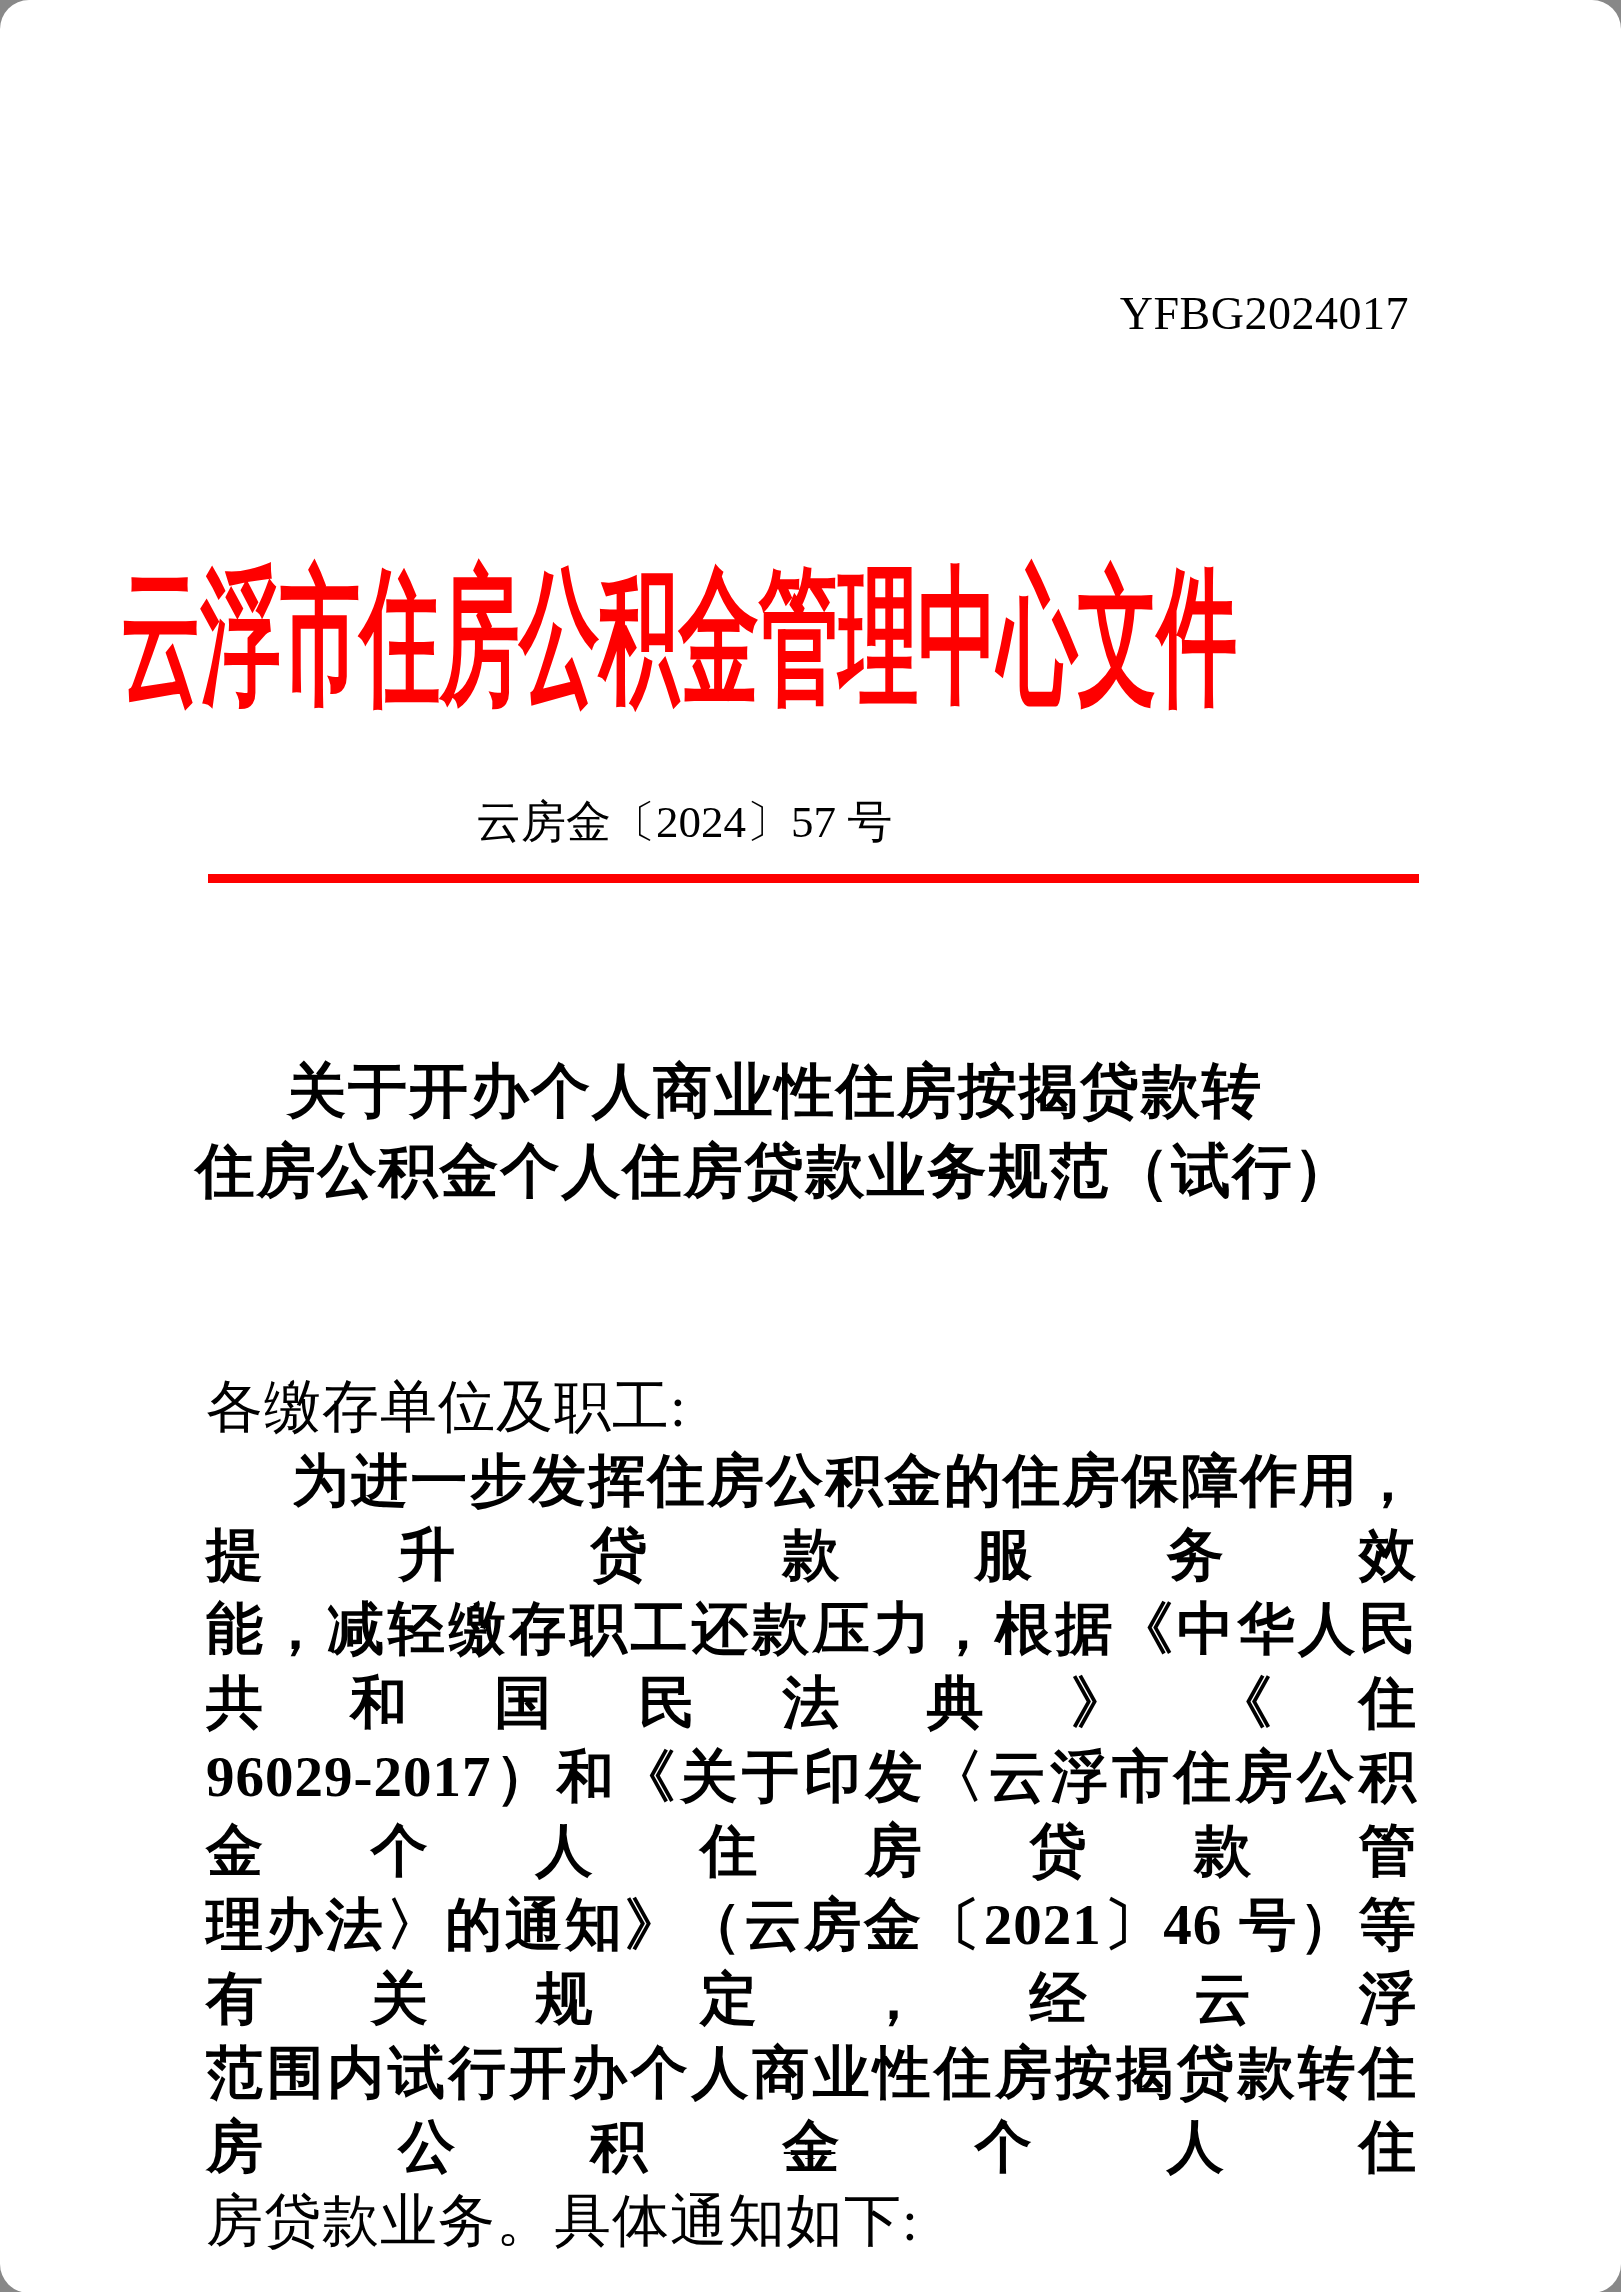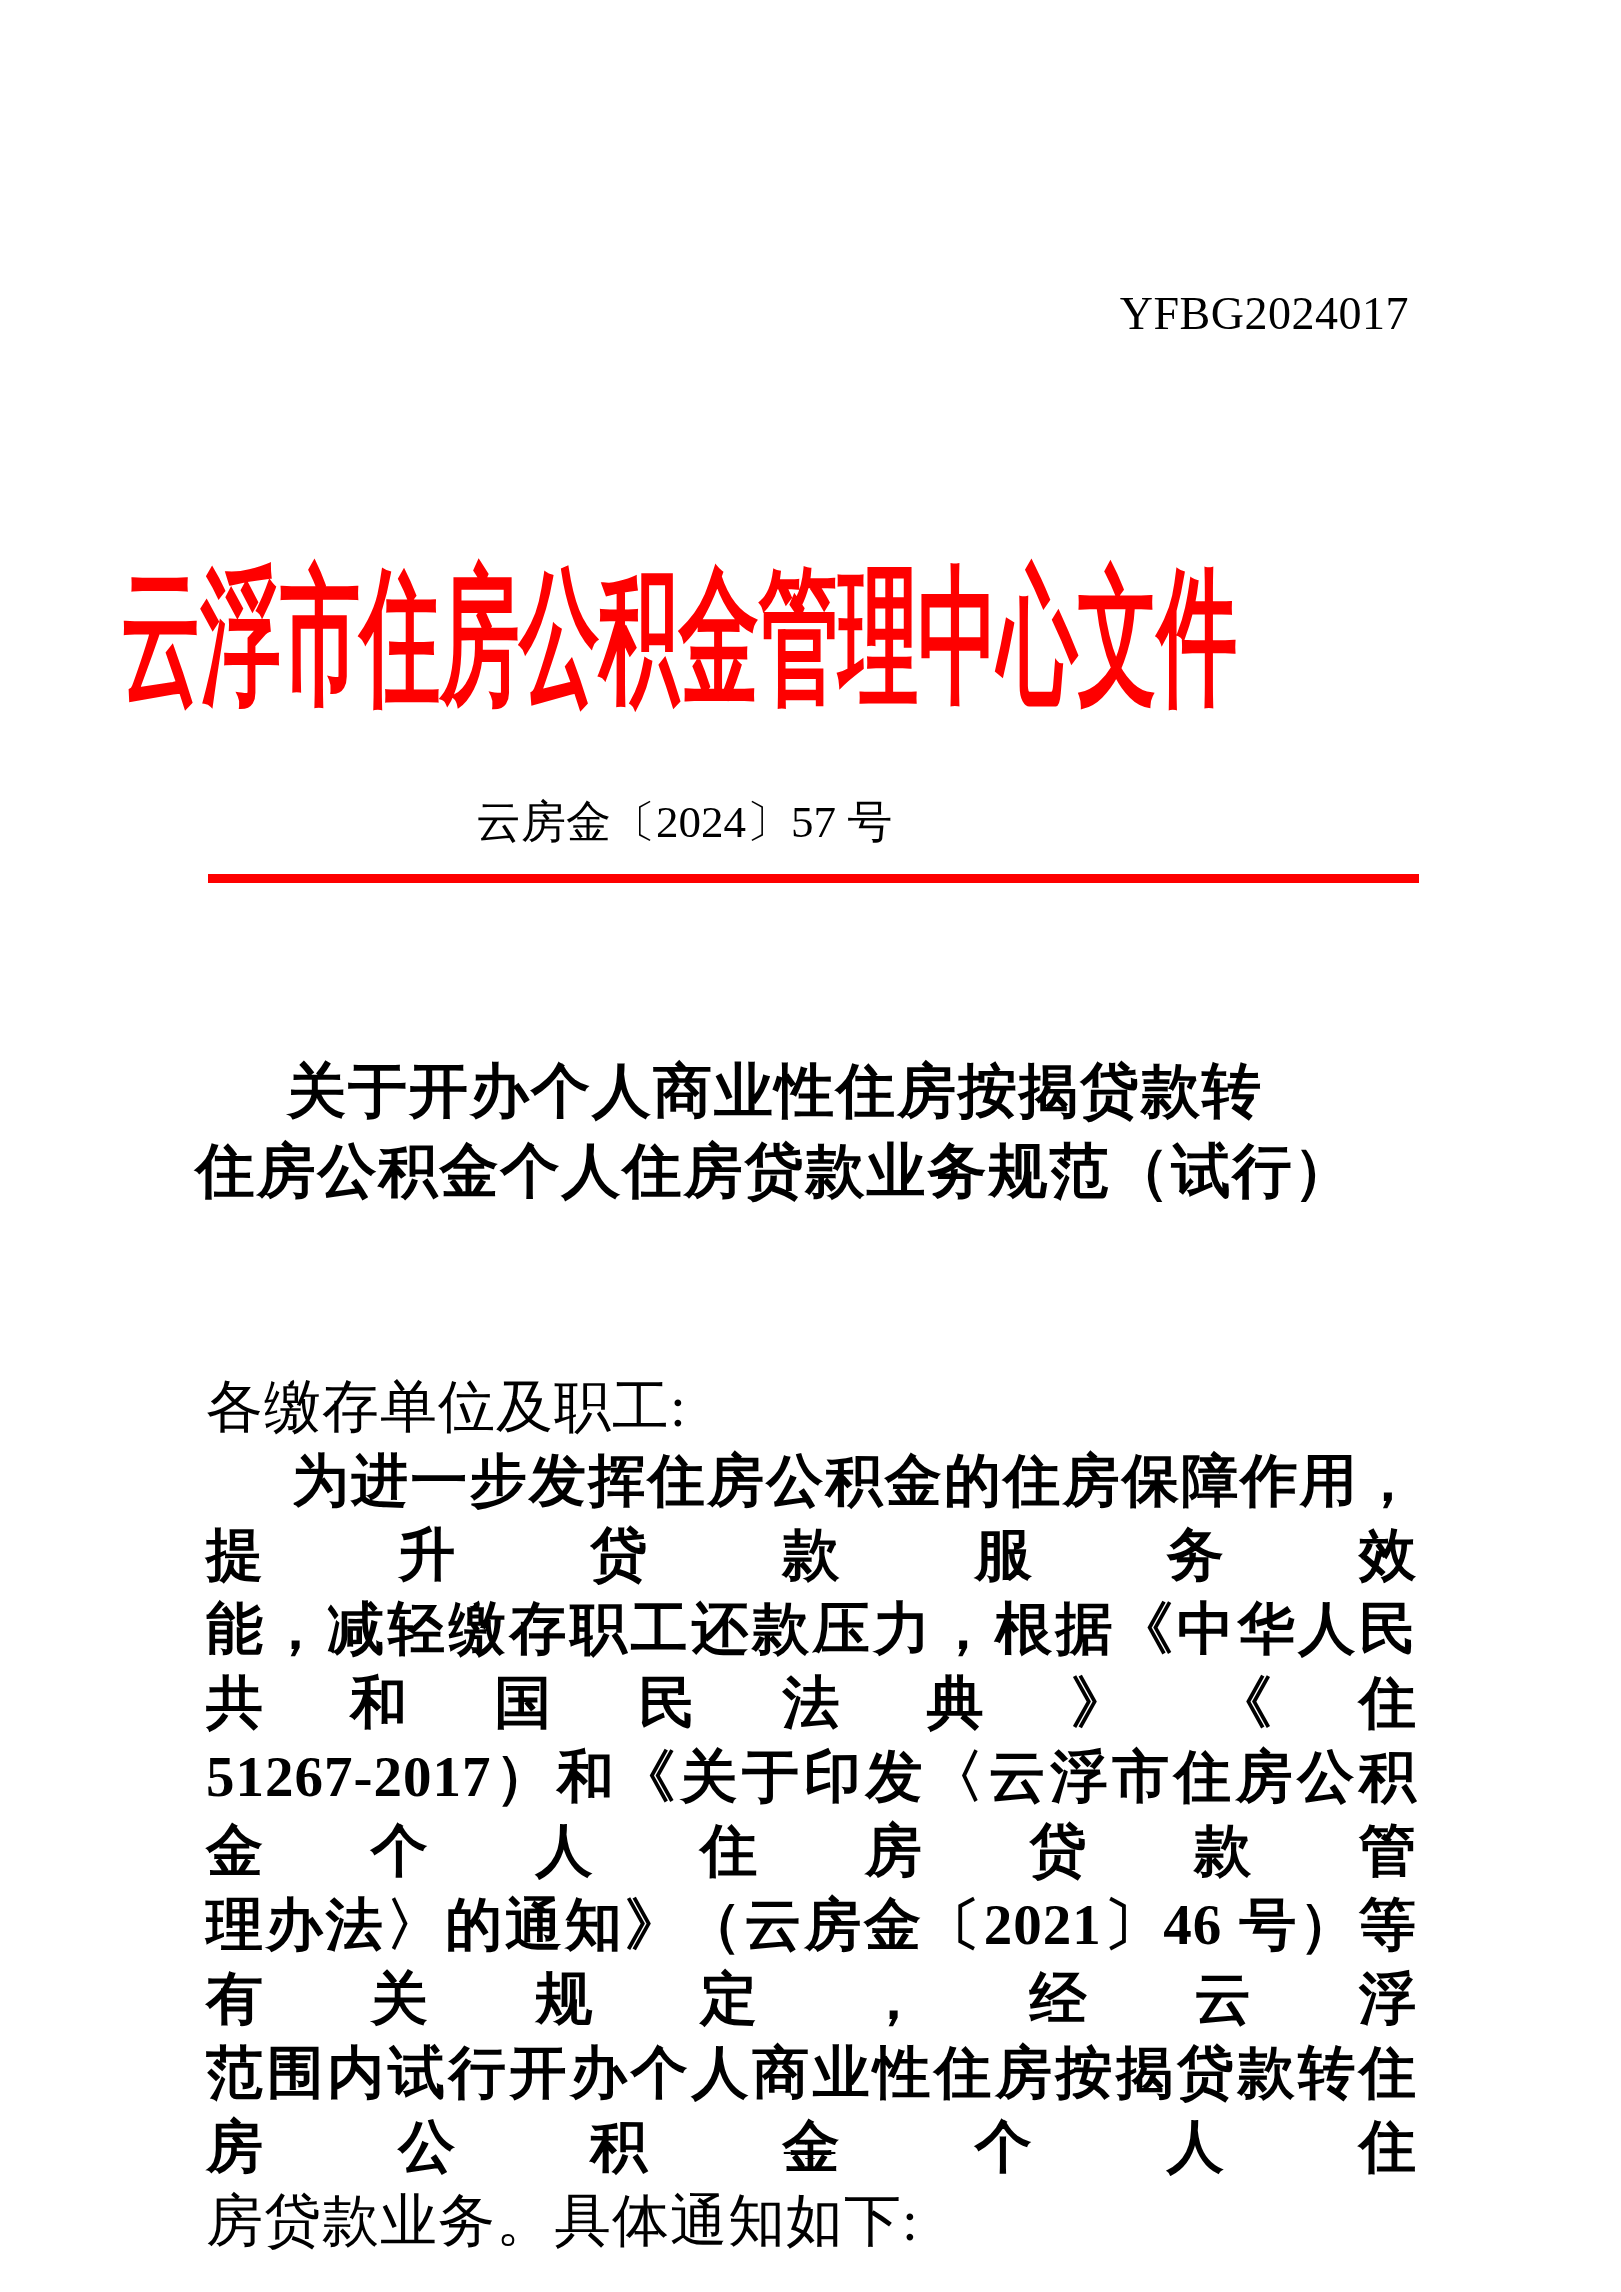--- a/index.html
+++ b/index.html
@@ -6,20 +6,21 @@
   html,body { margin:0; padding:0; background:#888; }
   #page {
     position: relative;
     width: 1621px;
     height: 2293px;
     margin: 0 auto;
     background: var(--paper);
     overflow: hidden;
     color: var(--ink);
     font-family: "Liberation Serif", serif;
+    border-radius: 29px;
   }
   .doc-id {
     position: absolute;
     top: 287px;
     right: 212px;
     font-size: 46px;
     letter-spacing: 0.5px;
     font-family: "Liberation Serif", serif;
   }
   .masthead {
@@ -114,21 +115,21 @@
 
   <div class="notice-title">
     <div>关于开办个人商业性住房按揭贷款转</div>
     <div>住房公积金个人住房贷款业务规范（试行）</div>
   </div>
 
   <div class="body-block">
     <div class="bl">各缴存单位及职工:</div>
     <div class="bl just indent">为进一步发挥住房公积金的住房保障作用，提升贷款服务效</div>
     <div class="bl just">能，减轻缴存职工还款压力，根据《中华人民共和国民法典》《住</div>
-    <div class="bl just">51267-2017）和《关于印发〈云浮市住房公积金个人住房贷款管</div>
+    <div class="bl just">96029-2017）和《关于印发〈云浮市住房公积金个人住房贷款管</div>
     <div class="bl just">理办法〉的通知》（云房金〔2021〕46 号）等有关规定，经云浮</div>
     <div class="bl just">范围内试行开办个人商业性住房按揭贷款转住房公积金个人住</div>
     <div class="bl">房贷款业务。具体通知如下:</div>
   </div>
 
   <div class="page-footer">- 1 -</div>
 
 </div>
 
 

